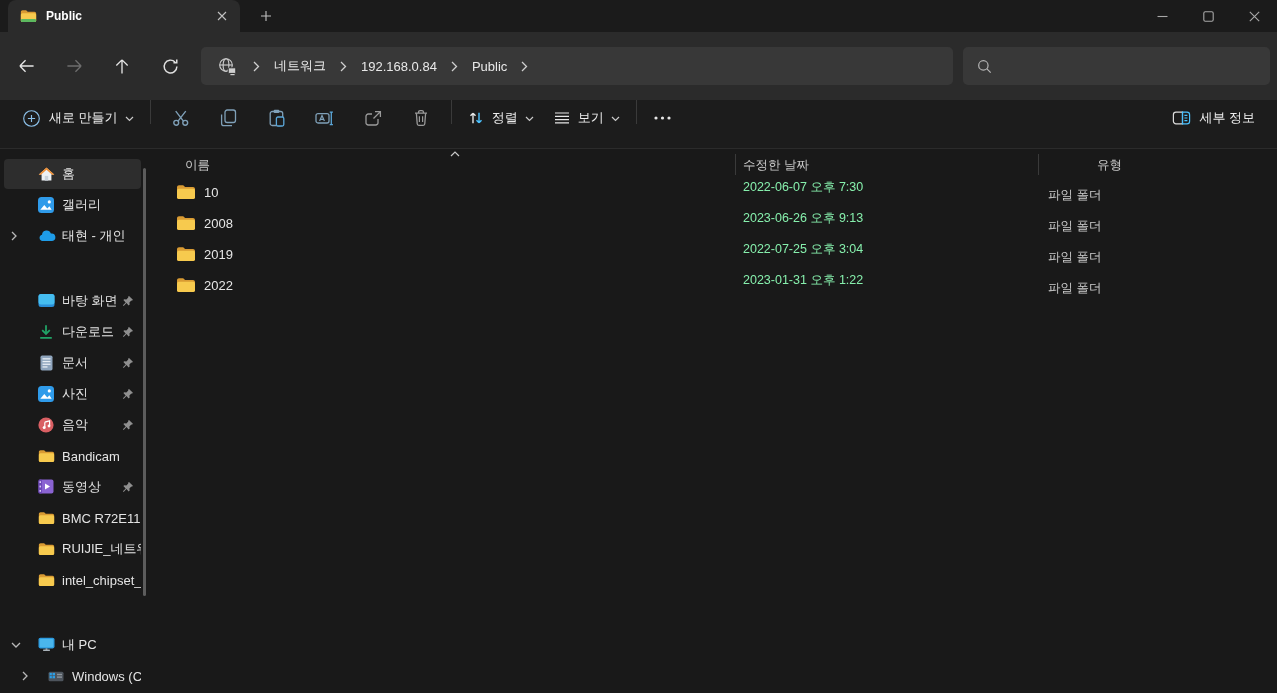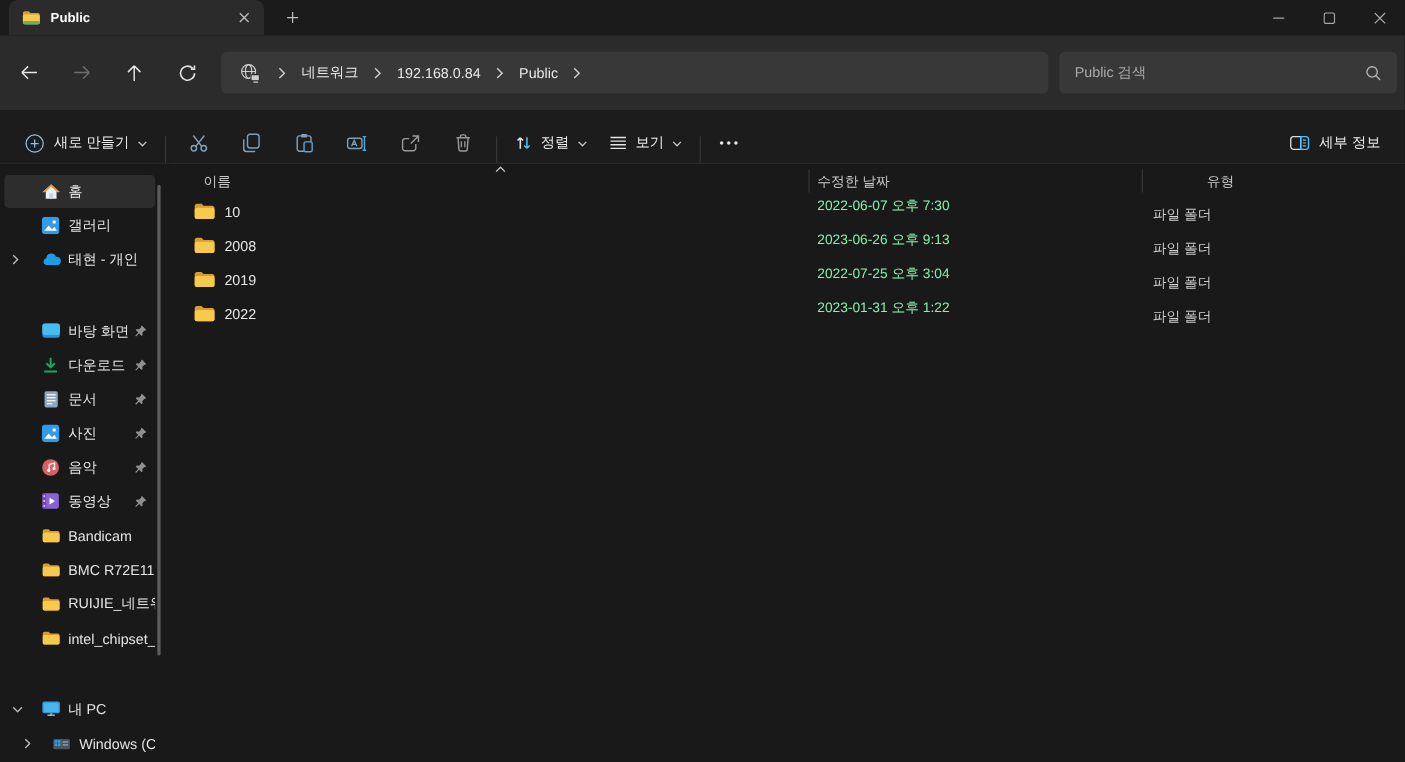--- a/index.html
+++ b/index.html
@@ -29,21 +29,21 @@
   .crumb-bar { margin-left:12px; width:752px; height:38px; background:#383838; border-radius:5px;
                display:flex; align-items:center; padding:0 10px; }
   .crumb-seg { display:flex; align-items:center; padding:0 2px; color:#e8e8e8; white-space:nowrap; }
   .crumb-chev { margin:0 12px; }
   .search-bar { margin-left:10px; width:307px; height:38px; background:#383838; border-radius:5px;
                 display:flex; align-items:center; padding:0 14px; color:#ababab; }
   .search-bar span { flex:1; white-space:nowrap; }
 
   
   .toolbar { height:49px; background:#1c1c1c; border-bottom:1px solid #2b2b2b;
-             display:flex; align-items:flex-end; padding:0 12px; }
+             display:flex; align-items:flex-start; padding:0 12px; }
   .tb-btn { display:flex; align-items:center; gap:8px; height:36px; padding:0 10px; border-radius:4px;
             color:#ededed; white-space:nowrap; }
   .tb-icon-btn { width:44px; height:36px; margin:0 2px; display:flex; align-items:center; justify-content:center; border-radius:4px; }
   .tb-divider { width:1px; height:24px; background:#3a3a3a; margin:0 6px; }
   .tb-spacer { flex:1; }
   .chev-dn { margin-left:-1px; margin-top:2px; }
 
   
   .app-body { display:flex; height:562px; background:#191919; }
 
@@ -157,21 +157,20 @@
     <svg class="crumb-chev" width="7" height="11" viewBox="0 0 7 11">
       <path d="M1 1l4.5 4.5L1 10" stroke="#cfcfcf" stroke-width="1.3" fill="none"></path>
     </svg>
     <span class="crumb-seg">Public</span>
     <svg class="crumb-chev" width="7" height="11" viewBox="0 0 7 11">
       <path d="M1 1l4.5 4.5L1 10" stroke="#cfcfcf" stroke-width="1.3" fill="none"></path>
     </svg>
   </div>
 
   <div class="search-bar">
-    <span>Public 검색</span>
     <svg width="15" height="15" viewBox="0 0 16 16">
       <circle cx="6.8" cy="6.8" r="5" stroke="#b5b5b5" stroke-width="1.3" fill="none"></circle>
       <path d="M10.6 10.6l4 4" stroke="#b5b5b5" stroke-width="1.3"></path>
     </svg>
   </div>
 </div>
 
 <div class="toolbar">
   <div class="tb-btn">
     <svg width="19" height="19" viewBox="0 0 20 20">
@@ -360,43 +359,43 @@
         <circle cx="8" cy="8" r="7.6" fill="#d95f63"></circle>
         <path d="M6.8 5.2l4.8-1.3v4.9" stroke="#ffffff" stroke-width="1.2" fill="none"></path>
         <circle cx="6.2" cy="10.6" r="1.5" fill="#ffffff"></circle>
         <circle cx="11" cy="9" r="1.4" fill="#ffffff"></circle>
         <path d="M6.8 5.2V10" stroke="#ffffff" stroke-width="1.2" fill="none"></path>
       </svg>
       <span class="s-label">음악</span>
       <svg class="pin" width="12" height="12" viewBox="0 0 13 13">
         <path d="M7.6 1l4.2 4.2-1 1-.7-.2-2.1 2.1.3 2.2-1 1-2.5-2.5-3 3-.8-.8 3-3L1.5 5.5l1-1 2.2.3 2.1-2.1-.2-.7z" fill="#8f8f8f"></path>
       </svg>
+    </div>
+
+    <div class="side-item">
+      <svg class="s-icon" style="top:8px" width="17" height="14" viewBox="0 0 20 16">
+        <path d="M1 3.2C1 2.1 1.9 1.2 3 1.2h4.2l1.9 1.9H17c1.1 0 2 .9 2 2V13c0 1.1-.9 2-2 2H3c-1.1 0-2-.9-2-2z" fill="#d99b33"></path>
+        <rect x="1" y="4.8" width="18" height="10.2" rx="1.8" fill="#f7ca4e"></rect>
+      </svg>
+      <span class="s-label">Bandicam</span>
     </div>
 
     <div class="side-item">
       <svg class="s-icon" width="16" height="15" viewBox="0 0 16 15">
         <rect x="0.5" y="0.5" width="15" height="14" rx="2" fill="#8a63d2"></rect>
         <rect x="0.5" y="0.5" width="3.4" height="14" rx="1.2" fill="#6d46b8"></rect>
         <rect x="1.5" y="2.2" width="1.5" height="1.8" fill="#d9c9f5"></rect>
         <rect x="1.5" y="6.6" width="1.5" height="1.8" fill="#d9c9f5"></rect>
         <rect x="1.5" y="11" width="1.5" height="1.8" fill="#d9c9f5"></rect>
         <path d="M7 4.4l5 3.1-5 3.1z" fill="#ffffff"></path>
       </svg>
       <span class="s-label">동영상</span>
       <svg class="pin" width="12" height="12" viewBox="0 0 13 13">
         <path d="M7.6 1l4.2 4.2-1 1-.7-.2-2.1 2.1.3 2.2-1 1-2.5-2.5-3 3-.8-.8 3-3L1.5 5.5l1-1 2.2.3 2.1-2.1-.2-.7z" fill="#8f8f8f"></path>
       </svg>
-    </div>
-
-    <div class="side-item">
-      <svg class="s-icon" style="top:8px" width="17" height="14" viewBox="0 0 20 16">
-        <path d="M1 3.2C1 2.1 1.9 1.2 3 1.2h4.2l1.9 1.9H17c1.1 0 2 .9 2 2V13c0 1.1-.9 2-2 2H3c-1.1 0-2-.9-2-2z" fill="#d99b33"></path>
-        <rect x="1" y="4.8" width="18" height="10.2" rx="1.8" fill="#f7ca4e"></rect>
-      </svg>
-      <span class="s-label">Bandicam</span>
     </div>
 
     <div class="side-item">
       <svg class="s-icon" style="top:8px" width="17" height="14" viewBox="0 0 20 16">
         <path d="M1 3.2C1 2.1 1.9 1.2 3 1.2h4.2l1.9 1.9H17c1.1 0 2 .9 2 2V13c0 1.1-.9 2-2 2H3c-1.1 0-2-.9-2-2z" fill="#d99b33"></path>
         <rect x="1" y="4.8" width="18" height="10.2" rx="1.8" fill="#f7ca4e"></rect>
       </svg>
       <span class="s-label">BMC R72E1174</span>
     </div>
 

